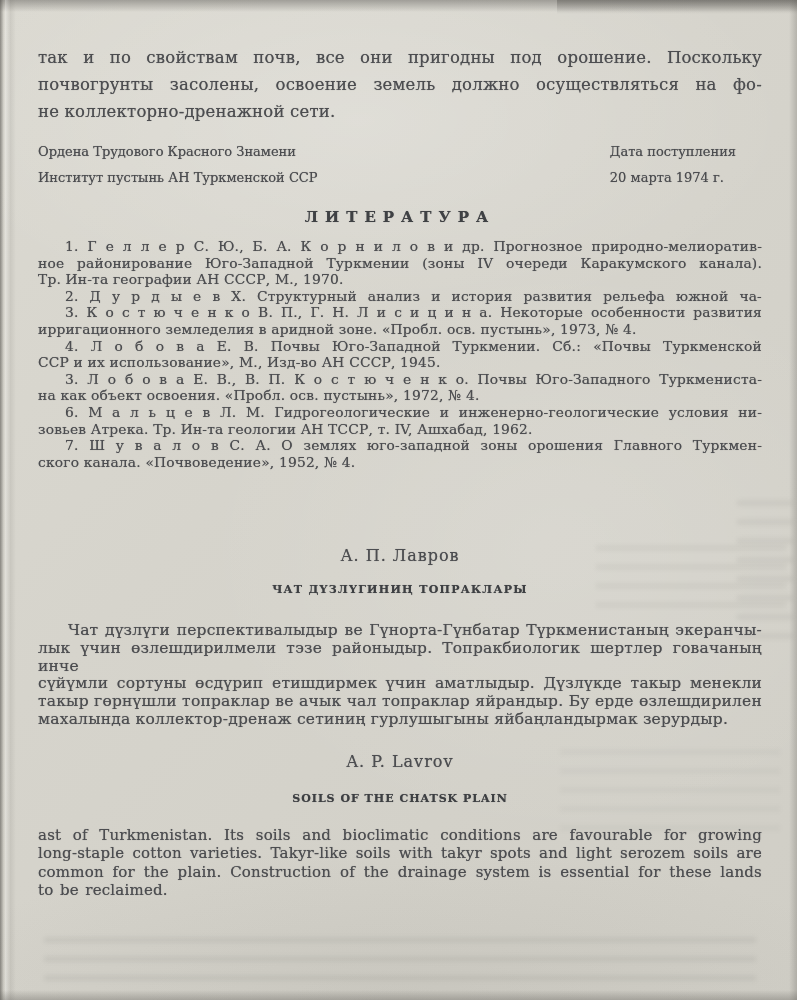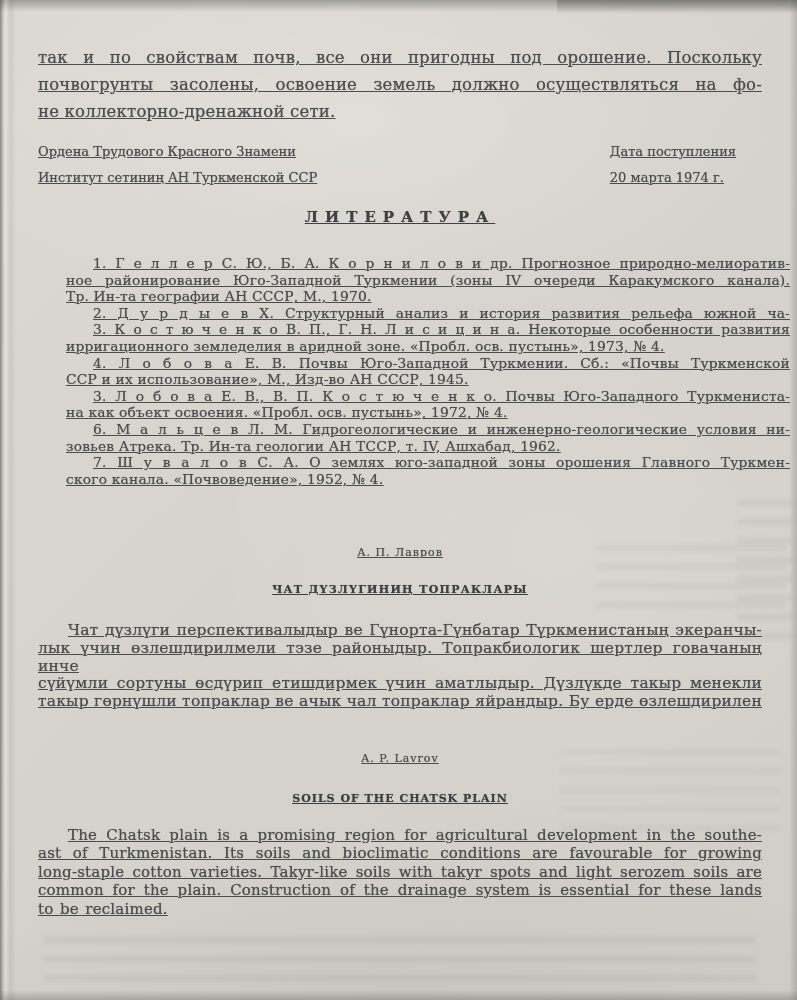--- a/index.html
+++ b/index.html
@@ -30,37 +30,37 @@
                 background:linear-gradient(to left, rgba(98,96,91,.28), transparent); }
 
   
   .ghost { position:absolute; filter:blur(2px); opacity:.09; pointer-events:none;
            background:repeating-linear-gradient(to bottom, transparent 0 5px, #6e6e69 5px 11px, transparent 11px 19px); }
   .ghost-rmargin { right:4px; top:495px; width:56px; height:150px; }
   .ghost-mid     { left:596px; top:540px; width:190px; height:76px; opacity:.07; }
   .ghost-bottom  { left:44px;  top:932px; width:712px; height:58px; opacity:.10; }
   .ghost-eng     { left:560px; top:744px; width:220px; height:90px; opacity:.05; }
 
-  .block { position:absolute; left:38px; width:724px;text-decoration:underline; }
+  .block { position:absolute; left:38px; width:724px; }
   .center { text-align:center; }
   .line { text-align:justify; letter-spacing:.2px; }
   .line.full { text-align-last:justify; }
   .ind27 { text-indent:27px; }
   .ind30 { text-indent:30px; }
 
   .intro { top:44px; font-size:16.5px; line-height:27px; }
 
   .affil { top:139px; display:flex; justify-content:space-between; font-size:13px; line-height:26px; }
   .affil .right { padding-right:26px; }
 
   .lit-heading { top:208px; font-weight:bold; letter-spacing:7px; font-size:15px; color:#3f4144; }
 
-  .refs { top:255px; font-size:13.8px; line-height:16.6px;margin-left:28px; }
+  .refs { top:238px; font-size:13.8px; line-height:16.6px; }
 
-  .author-line  { font-size:11px; letter-spacing:1px; }
+  .author-line  { font-size:16px; letter-spacing:1px; }
   .section-title{ font-weight:bold; font-size:11px; letter-spacing:1.3px; color:#3d3f42; }
 
   .tm-author { top:546px; }
   .tm-title  { top:583px; }
   .tm-para   { top:622px; font-size:15.5px; line-height:17.8px; }
 
   .en-author { top:752px; }
   .en-title  { top:792px; letter-spacing:1px; }
   .en-para   { top:826px; font-size:15px; line-height:18.4px; word-spacing:1.5px; }
 </style>
@@ -82,21 +82,21 @@
 
   <div class="block intro txt">
     <div class="line full">так и по свойствам почв, все они пригодны  под  орошение.  Поскольку</div>
     <div class="line full">почвогрунты засолены, освоение земель должно осуществляться на фо-</div>
     <div class="line">не коллекторно-дренажной сети.</div>
   </div>
 
   <div class="block affil txt">
     <div class="left">
       <div>Ордена Трудового Красного Знамени</div>
-      <div>Институт сетиниң АН Туркменской ССР</div>
+      <div>Институт пустынь АН Туркменской ССР</div>
     </div>
     <div class="right">
       <div>Дата поступления</div>
       <div>20 марта 1974 г.</div>
     </div>
   </div>
 
   <div class="block lit-heading center txt">ЛИТЕРАТУРА</div>
 
   <div class="block refs txt">
@@ -130,25 +130,25 @@
     </div>
   </div>
 
   <div class="block tm-author author-line center txt">А. П. Лавров</div>
   <div class="block tm-title section-title center txt">ЧАТ ДҮЗЛҮГИНИҢ ТОПРАКЛАРЫ</div>
   <div class="block tm-para txt">
     <div class="line full ind30">Чат дүзлүги перспективалыдыр ве Гүнорта-Гүнбатар Түркменистаның экеранчы-</div>
     <div class="line full">лык үчин өзлешдирилмели тэзе районыдыр. Топракбиологик шертлер говачаның инче</div>
     <div class="line full">сүйүмли сортуны өсдүрип етишдирмек үчин аматлыдыр. Дүзлүкде такыр менекли</div>
     <div class="line full">такыр гөрнүшли топраклар ве ачык чал топраклар яйрандыр. Бу ерде өзлешдирилен</div>
+    <div class="line">махалында коллектор-дренаж сетиниң гурлушыгыны яйбаңландырмак зерурдыр.</div>
   </div>
 
   <div class="block en-author author-line center txt">A. P. Lavrov</div>
   <div class="block en-title section-title center txt">SOILS OF THE CHATSK PLAIN</div>
   <div class="block en-para txt">
-    <div class="line full ind30">The Chatsk plain is a promising region for agricultural development in the southe-</div>
     <div class="line full">ast of Turkmenistan. Its soils and bioclimatic conditions are favourable for growing</div>
     <div class="line full">long-staple cotton varieties. Takyr-like soils with takyr spots and light serozem soils are</div>
     <div class="line full">common for the plain. Construction of the drainage system is essential for these lands</div>
     <div class="line">to be reclaimed.</div>
   </div>
 
 </div>
 
 </body></html>

